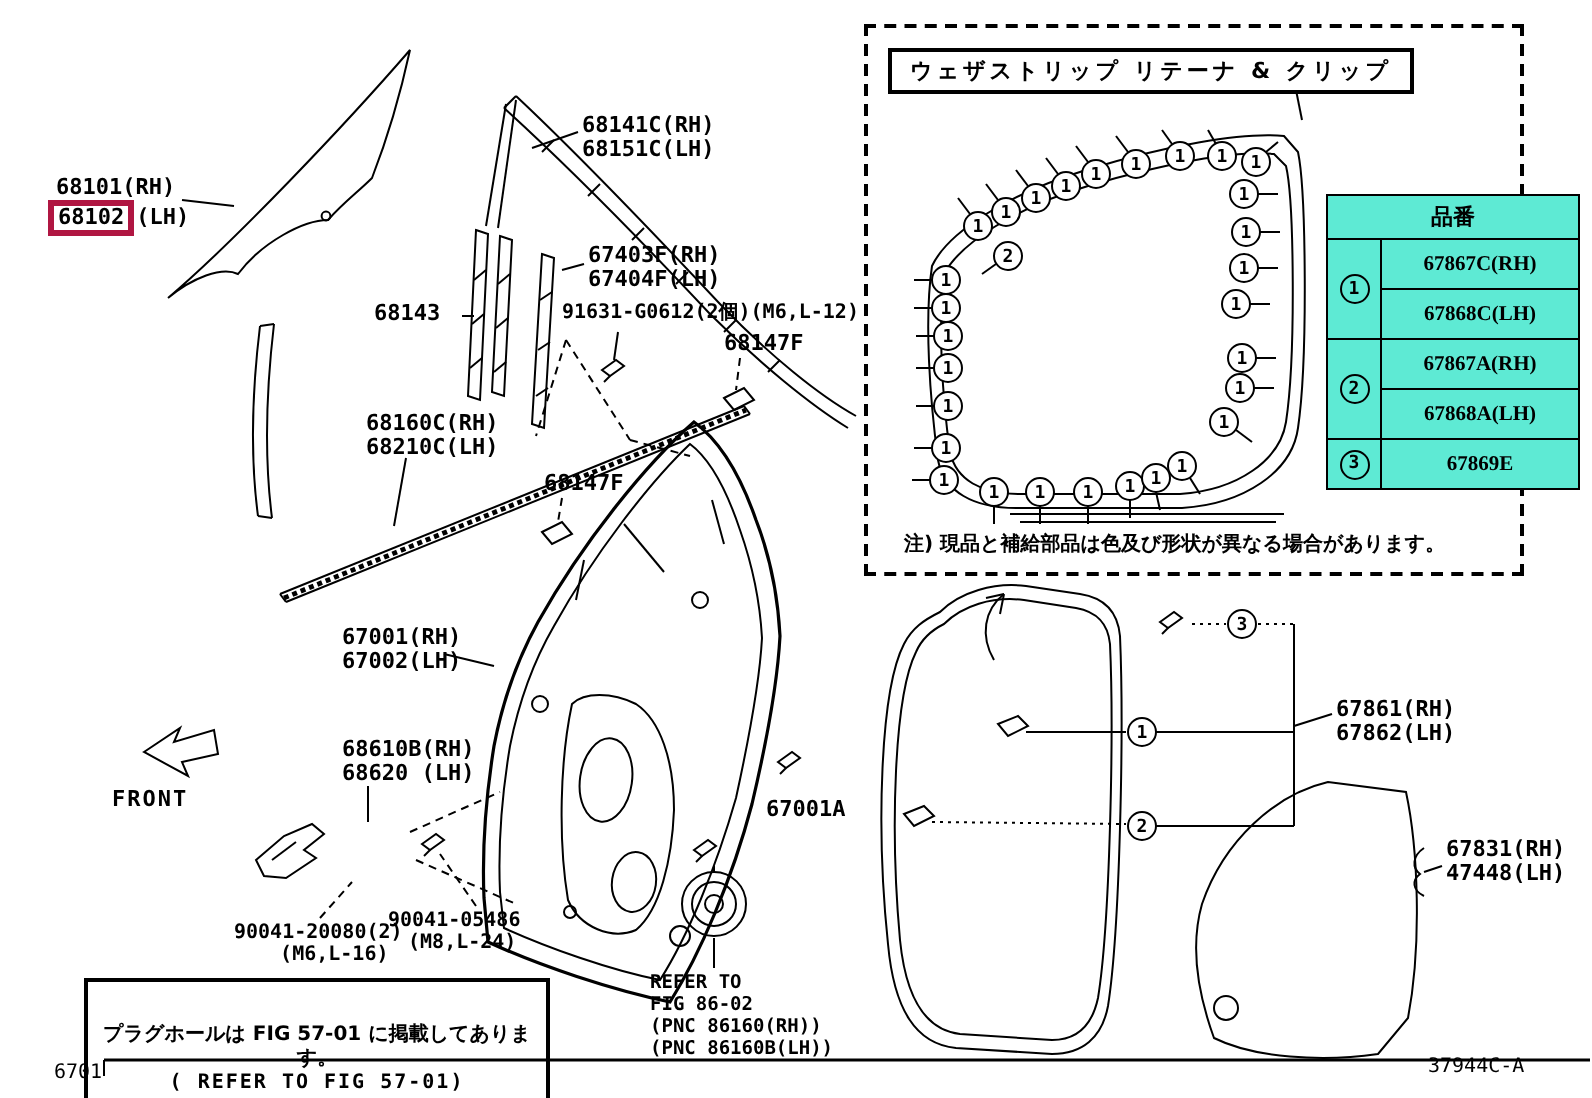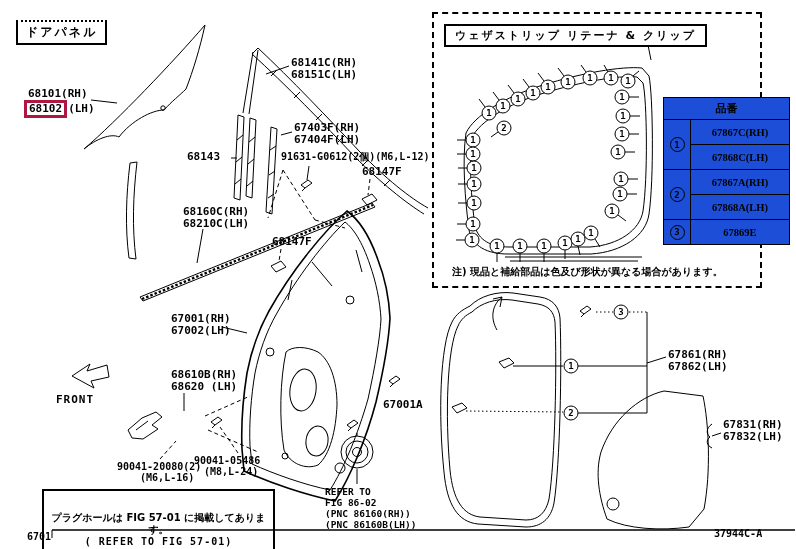--- a/index.html
+++ b/index.html
@@ -23,36 +23,36 @@
   .hl { display:inline-block; border:3px solid #6d28d9; padding:0 2px; margin:-2px 1px -2px -4px; }
   .doorpanel { position:absolute; left:16px; top:20px; border:2px solid #000; border-top-style:dotted;
                padding:2px 8px; font-size:12px; font-weight:700; letter-spacing:2px; }
   .frontlbl { position:absolute; left:56px; top:393px; font-size:11px; font-weight:700; letter-spacing:1px; }
   
   .wpanel { position:absolute; left:432px; top:12px; width:330px; height:276px; border:2px dashed #000; }
   .wtitle { position:absolute; left:10px; top:10px; background:#fff; border:2px solid #000;
             padding:2px 9px; font-size:11px; font-weight:700; letter-spacing:2px; }
   .wnote  { position:absolute; left:18px; top:251px; font-size:10px; font-weight:700; white-space:nowrap; }
   
-  .ptable { position:absolute; left:663px; top:97px; border-collapse:collapse; background:#1d4ed8; }
+  .ptable { position:absolute; left:663px; top:97px; border-collapse:collapse; background:#5eead4; }
   .ptable th, .ptable td { border:1.5px solid #000; font-size:10.5px; font-weight:700; text-align:center; }
   .ptable th { height:22px; font-size:11px; }
   .ptable td.part { width:99px; height:25px; padding:0 2px;font-family:Liberation Serif, serif; }
   .ptable td.refc { width:27px; border-right-style:dashed; }
   .ptable td.inr { border-top-style:dashed; }
   .circ { display:inline-flex; align-items:center; justify-content:center; width:15px; height:15px;
           border:1.2px solid #000; border-radius:50%; font-size:9px; font-weight:700; }
   
   .plugbox { position:absolute; left:42px; top:489px; width:233px; border:2px solid #000;
              text-align:center; padding:21px 2px; }
   .plugbox .l1 { font-size:10px; line-height:12px; font-weight:700; }
   .plugbox .l2 { font-size:10px; line-height:12px; font-weight:700; letter-spacing:1px; }
   
   .spknote { position:absolute; left:325px; top:486px; font-size:9.5px; line-height:11px; font-weight:700; white-space:nowrap; }
-  .footer { position:absolute; font-size:10px; font-weight:700; }
+  .footer { position:absolute; font-size:10px; font-weight:400; }
 </style>
 </head>
 <body>
 
 <div class="stage">
 
   <svg class="art" width="796" height="549" viewBox="0 0 796 549">
 
     <g>
       <path d="M205,25 C173,62 117,121 84,149 C96,139 111,133 119,137 C131,121 152,110 164,110 C172,101 179,96 186,89 C193,71 200,48 205,25 Z"></path>
@@ -395,21 +395,20 @@
       <path d="M712,424 C706,428 706,434 710,437 C706,440 706,445 712,448"></path>
       <line x1="721" y1="433" x2="712" y2="436"></line>
     </g>
 
     <g>
       <line class="w2" x1="52" y1="530" x2="795" y2="530"></line>
       <line x1="52" y1="530" x2="52" y2="538"></line>
     </g>
   </svg>
 
-  <div class="doorpanel jp">ドアパネル</div>
 
   <div class="lbl" style="left:28px; top:88px;">
     <div>68101(RH)</div>
     <div style="margin-top:2px;">
       <span class="hl" style="border-color: rgb(176, 22, 66);">68102</span><span>(LH)</span>
     </div>
   </div>
 
   <div class="lbl" style="left:291px; top:57px;">
     <div>68141C(RH)</div>
@@ -475,21 +474,21 @@
     <div>(PNC 86160B(LH))</div>
   </div>
 
   <div class="lbl" style="left:668px; top:349px;">
     <div>67861(RH)</div>
     <div>67862(LH)</div>
   </div>
 
   <div class="lbl" style="left:723px; top:419px;">
     <div>67831(RH)</div>
-    <div>67832(LH)</div>
+    <div>47448(LH)</div>
   </div>
 
   <div class="wpanel">
     <div class="wtitle jp">ウェザストリップ リテーナ &amp; クリップ</div>
     <div class="wnote jp">注) 現品と補給部品は色及び形状が異なる場合があります。</div>
   </div>
 
   <table class="ptable">
     <tbody>
         <tr>

